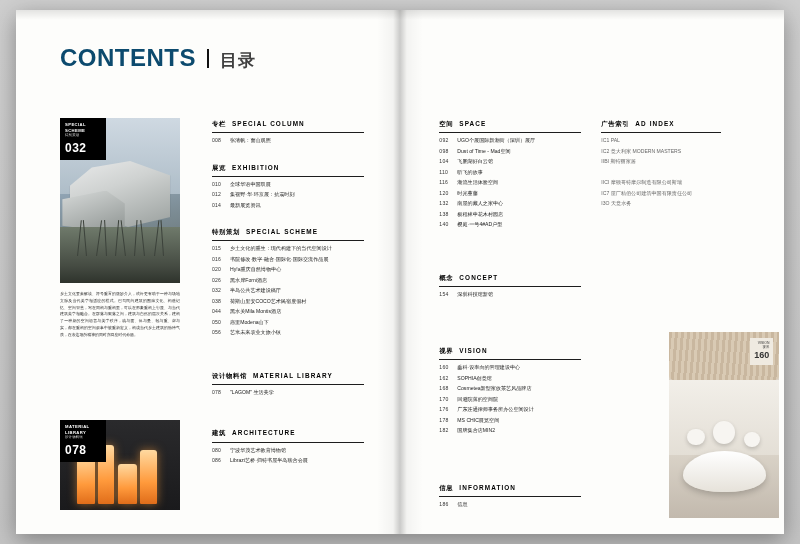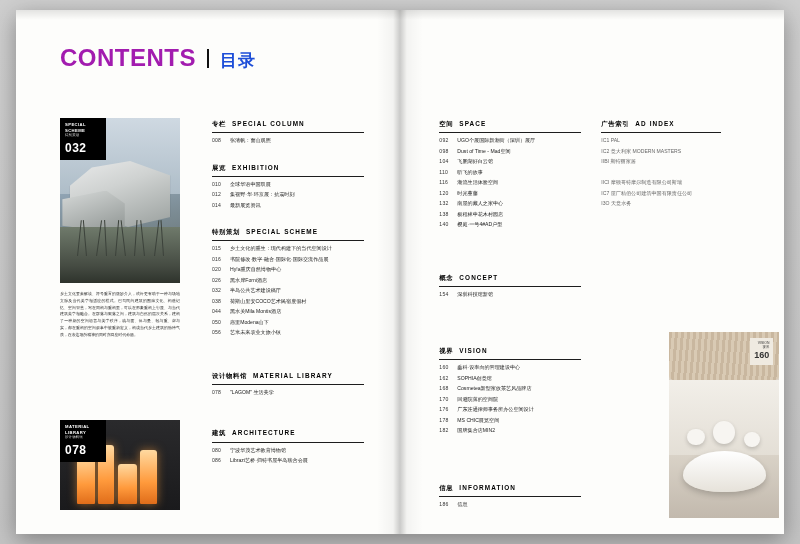--- a/index.html
+++ b/index.html
@@ -46,28 +46,28 @@
     pointer-events:none;
   }
 
   
   .header {
     position: absolute;
     left: 44px; top: 34px;
     display: flex; align-items: baseline; gap: 8px;
   }
   .header .en {
-    font-size: 24px; font-weight: 700; letter-spacing: .5px; color: #a21caf;
+    font-size: 24px; font-weight: 700; letter-spacing: .5px; color: #0c4a6e;
   }
   .header .bar {
     display:inline-block; width:2px; height:19px; background:#111; margin:0 3px;
     position: relative; top: 2px;
   }
   .header .cn {
-    font-size: 17px; font-weight: 700; color: #1d4ed8; letter-spacing: 1px;
+    font-size: 17px; font-weight: 700; color: #404040; letter-spacing: 1px;
   }
 
   
   .col {
     position: absolute;
     font-size: 5.2px;
     color: #1a1a1a;
     line-height: 1.9;
   }
   .col-2 { left: 196px; top: 108px; width: 152px; }

